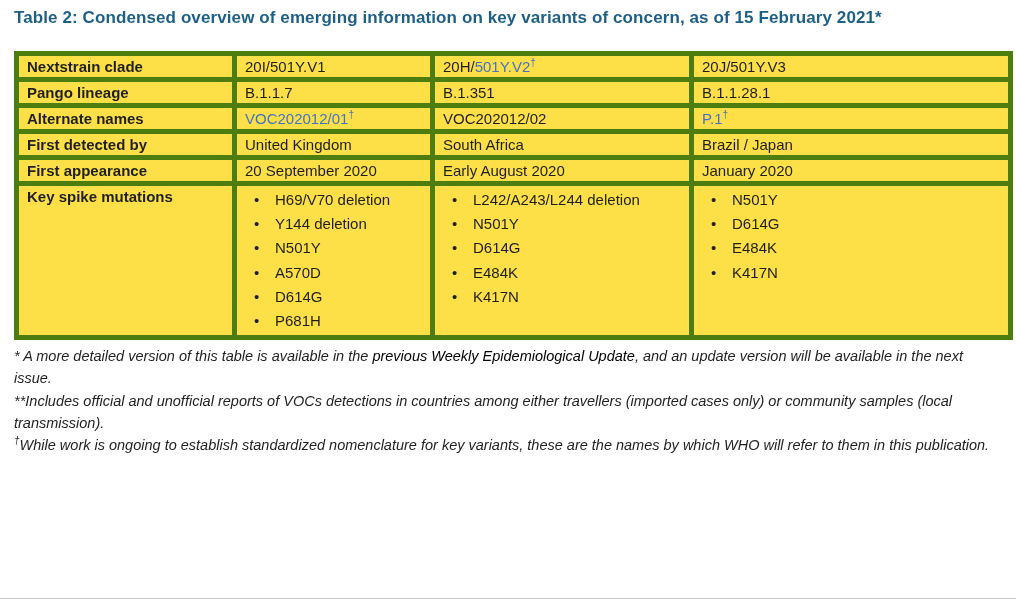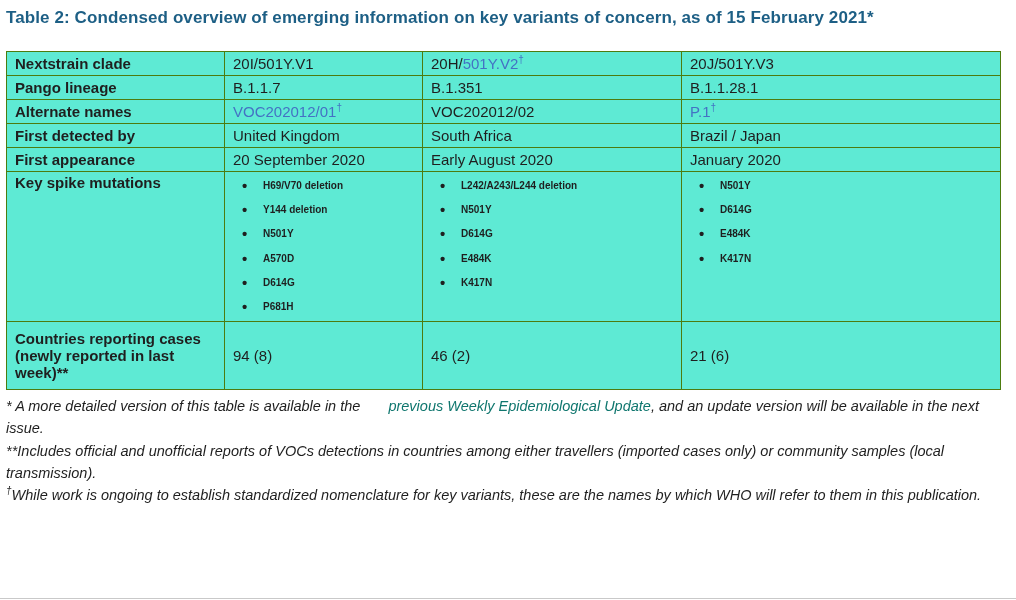--- a/index.html
+++ b/index.html
@@ -4,58 +4,57 @@
 <style>
   * { box-sizing: border-box; margin: 0; padding: 0; }
   html, body { width: 1016px; height: 600px; }
   body {
     background: #ffffff;
     font-family: "Liberation Sans", sans-serif;
     color: #1f1f1f;
     position: relative;
     overflow: hidden;
   }
-  .page { padding: 8px 14px 0 6px; }
+  .page { padding: 8px 14px 0 14px; }
 
   .doc-title {
     font-size: 17px;
     font-weight: bold;
     color: #1d5f85;
     letter-spacing: 0.1px;
     margin-bottom: 23px;
   }
 
   table.variants {
     border-collapse: collapse;
     table-layout: fixed;
     width: 994px;
   }
   table.variants td {
-    border: 1px solid #4d7c0f;
+    border: 5px solid #4d7c0f;
     font-size: 15px;
     padding: 2px 8px;
     vertical-align: middle;
-    background: #5eead4;
+    background: #fde047;
   }
   td.lbl { font-weight: bold; }
   tr.r-std td { height: 24px; }
 
   .blue  { color: #4472c4; }
   .bold  { font-weight: normal; }
   sup { font-size: 10px; line-height: 0; }
 
   
   tr.r-muts td { height: 146px; vertical-align: top; padding-top: 2px; }
   ul.mut-list { list-style: none; }
   ul.mut-list li {
     position: relative;
     padding-left: 30px;
     line-height: 24.2px;
-    font-size: 10px;
-    font-weight: bold;
+    font-size: 15px;
   }
   ul.mut-list li::before {
     content: "\2022";
     position: absolute;
     left: 9px;
     font-size: 15px;
   }
 
   tr.r-common td { height: 47px; }
   tr.r-common td.merged { text-align: center; }
@@ -65,24 +64,23 @@
   
   .footnotes {
     margin-top: 6px;
     font-style: italic;
     font-size: 14.5px;
     line-height: 21.8px;
     color: #1f1f1f;
   }
   .footnotes p { margin: 0 0 1px 0; }
   .footnotes a.link {
-    color: #0f766e;
+    color: #000000;
     text-decoration: none;
     cursor: pointer;
-    margin-left: 24px;
   }
   .page-bottom-line {
     position: absolute;
     left: 0; right: 0; bottom: 1px;
     height: 1px;
     background: #c9c9c9;
   }
 </style>
 </head>
 <body>
@@ -161,26 +159,20 @@
             <ul class="mut-list">
               <li>N501Y</li>
               <li>D614G</li>
               <li>E484K</li>
               <li>K417N</li>
             </ul>
           </td>
     </tr>
 
 
-    <tr class="r-countries">
-      <td class="lbl">Countries reporting cases (newly reported in last week)**</td>
-      <td>94 (8)</td>
-      <td>46 (2)</td>
-      <td>21 (6)</td>
-    </tr>
   </tbody>
     </table>
 
   <div class="footnotes">
     <p><span>* A more detailed version of this table is available in the </span><a class="link">previous Weekly Epidemiological Update</a><span>, and an update version will be available in the next issue.</span></p>
     <p><span>**Includes official and unofficial reports of VOCs detections in countries among either travellers (imported cases only) or community samples (local transmission).</span></p>
     <p><sup>†</sup><span>While work is ongoing to establish standardized nomenclature for key variants, these are the names by which WHO will refer to them in this publication.</span></p>
   </div>
 
 </div>

